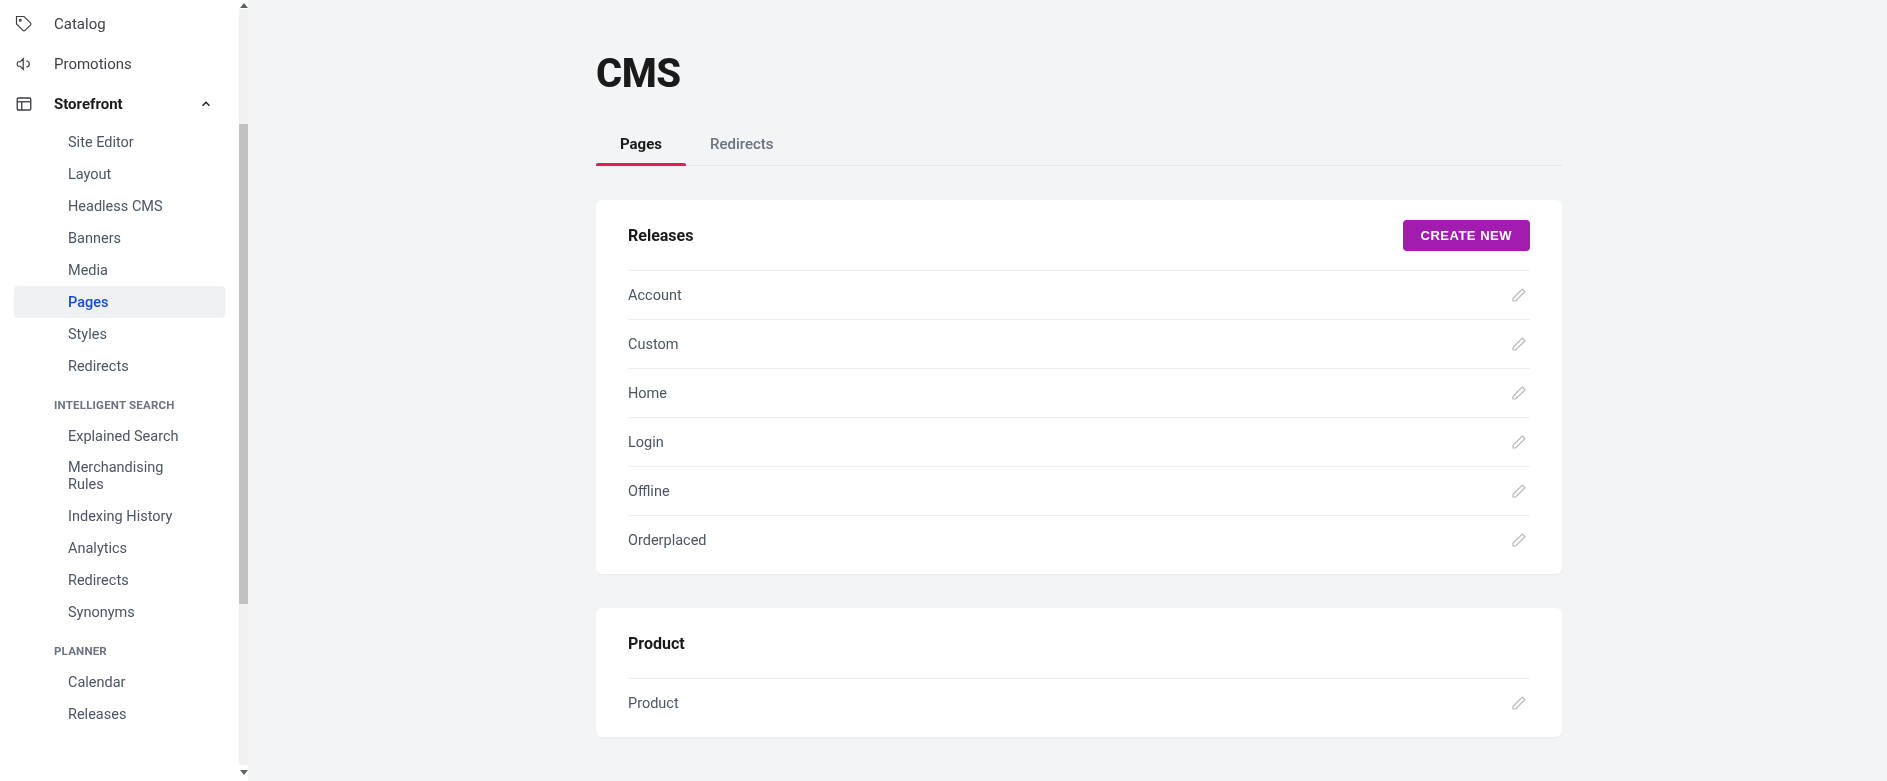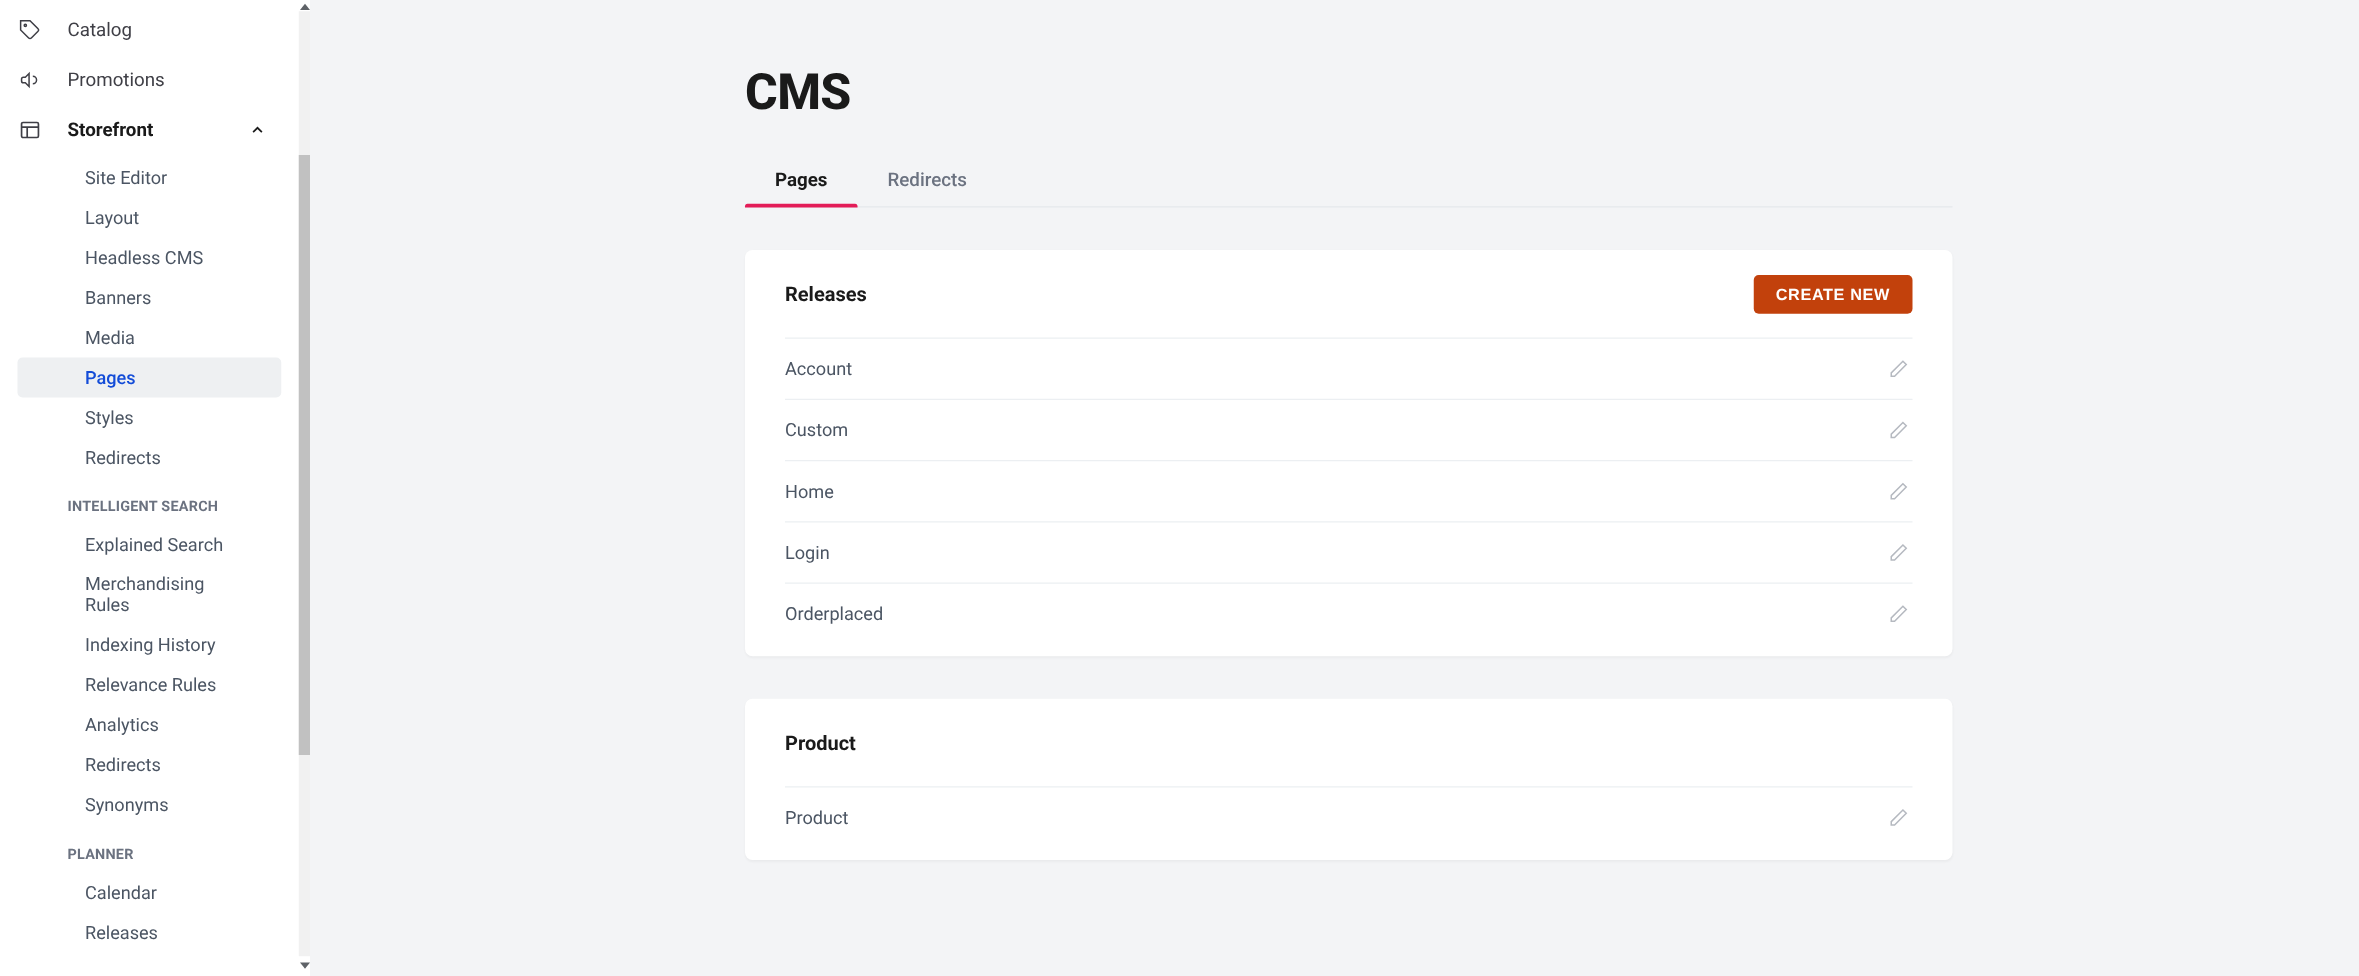--- a/index.html
+++ b/index.html
@@ -200,21 +200,21 @@
     align-items: center;
     justify-content: space-between;
     height: 70px;
   }
   .card-title {
     font-size: 16px;
     font-weight: 700;
     color: #1a1a1a;
   }
   .btn-create {
-    background: #c2410c;
+    background: #a21caf;
     color: #ffffff;
     font-size: 13px;
     font-weight: 700;
     letter-spacing: 0.5px;
     padding: 8px 18px;
     border-radius: 4px;
     border: none;
     cursor: pointer;
     text-align: right;
   }
@@ -311,23 +311,20 @@
       <div class="sub-item">
           <span>Explained Search</span>
         </div>
       <div class="sub-item multiline">
           <span style="max-width:120px;">Merchandising Rules</span>
         </div>
       <div class="sub-item">
           <span>Indexing History</span>
         </div>
       <div class="sub-item">
-          <span>Relevance Rules</span>
-        </div>
-      <div class="sub-item">
           <span>Analytics</span>
         </div>
       <div class="sub-item">
           <span>Redirects</span>
         </div>
       <div class="sub-item">
           <span>Synonyms</span>
         </div>
     </div>
 
@@ -396,20 +393,28 @@
       </div>
       <div class="list-row">
         <span>Login</span>
         <span class="edit-btn">
           <svg width="16" height="16" viewBox="0 0 24 24" fill="none" stroke="currentColor" stroke-width="1.8">
               <path d="M17 3l4 4L7 21H3v-4L17 3z"></path>
             </svg>
         </span>
       </div>
       <div class="list-row">
+        <span>Offline</span>
+        <span class="edit-btn">
+          <svg width="16" height="16" viewBox="0 0 24 24" fill="none" stroke="currentColor" stroke-width="1.8">
+              <path d="M17 3l4 4L7 21H3v-4L17 3z"></path>
+            </svg>
+        </span>
+      </div>
+      <div class="list-row">
         <span>Orderplaced</span>
         <span class="edit-btn">
           <svg width="16" height="16" viewBox="0 0 24 24" fill="none" stroke="currentColor" stroke-width="1.8">
               <path d="M17 3l4 4L7 21H3v-4L17 3z"></path>
             </svg>
         </span>
       </div>
     </div>
 
     <div class="card">

